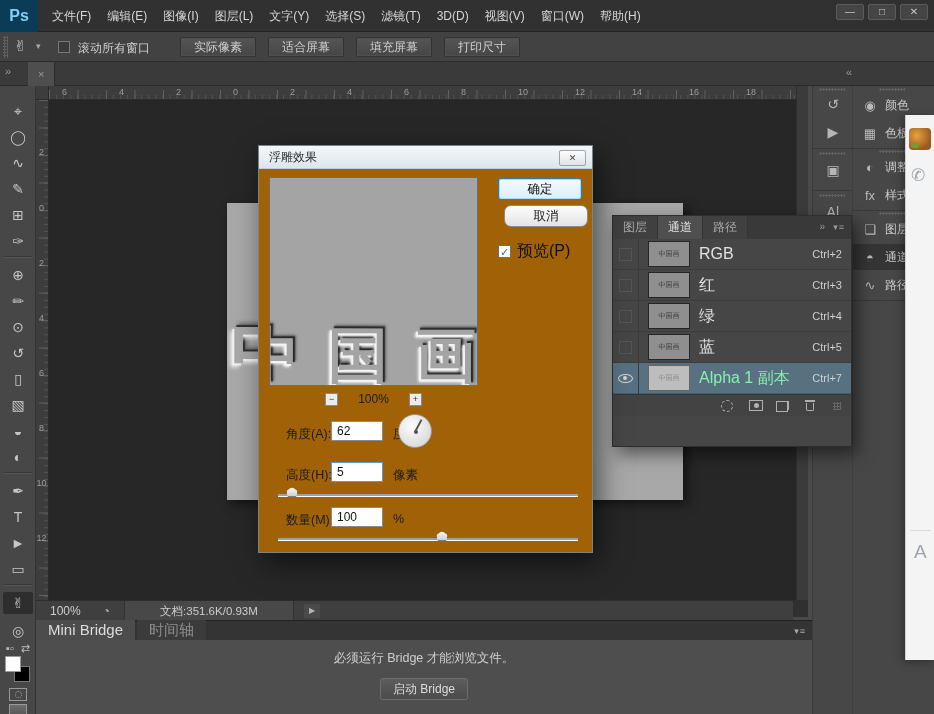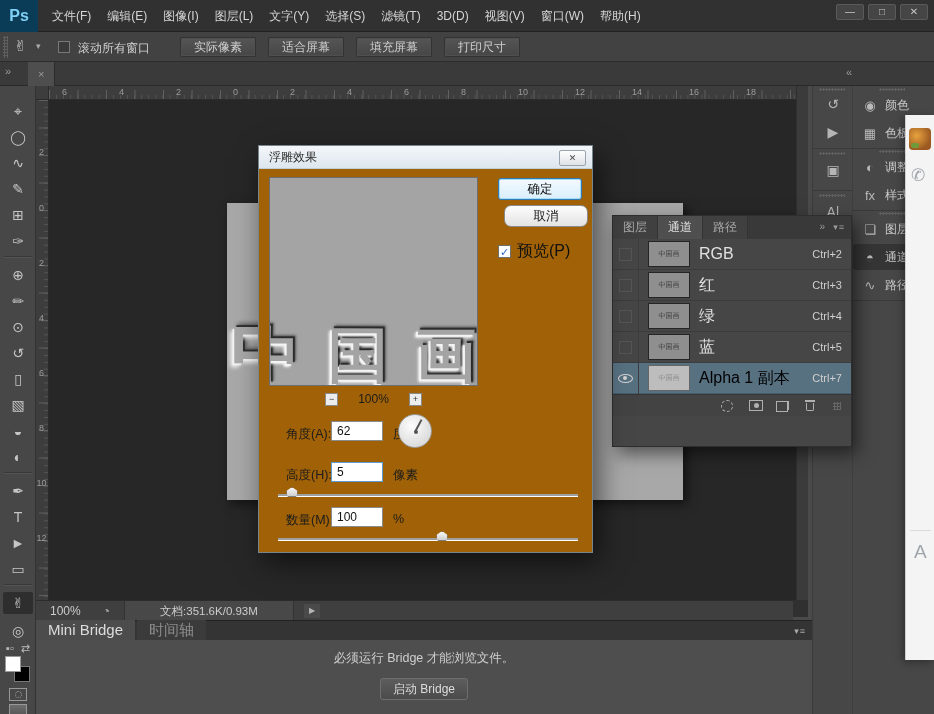--- a/index.html
+++ b/index.html
@@ -125,21 +125,21 @@
   .ch-row{display:flex;align-items:center;height:31px;border-bottom:1px solid #3c3c3c;position:relative}
   .ch-row.selected{background:#587181;border-bottom:1px solid #46606f}
   .eyecell{width:26px;height:31px;border-right:1px solid #3c3c3c;display:flex;align-items:center;justify-content:center;flex:none}
   .eyebox{width:13px;height:13px;border:1px solid #555}
   .eye{position:relative;width:15px;height:9px;border:1px solid #d2d2d2;border-radius:50%}
   .eye:after{content:"";position:absolute;left:4px;top:1.5px;width:4px;height:4px;background:#d2d2d2;border-radius:50%}
   .ch-thumb{width:42px;height:26px;margin:0 9px;background:#8f8f8f;border:1px solid #252525;flex:none;
             color:#3a3a3a;font-size:7px;text-align:center;line-height:24px;overflow:hidden;white-space:nowrap}
   .ch-row.selected .ch-thumb{background:#bdbdbd;color:#8a8a8a;border-color:#666}
   .ch-name{flex:1;color:#e2e2e2;font-size:16px;white-space:nowrap;overflow:hidden}
-  .ch-row.selected .ch-name{color:#000000}
+  .ch-row.selected .ch-name{color:#86efac}
   .ch-key{margin-right:9px;color:#cfcfcf;font-size:11px}
   #ch-bottom{height:22px;background:#434343;border-top:1px solid #353535;display:flex;align-items:center;justify-content:flex-end;gap:16px;padding-right:10px}
   .ico-loadsel{width:12px;height:12px;border:1px dashed #b0b0b0;border-radius:50%}
   .ico-savesel{width:14px;height:11px;border:1px solid #b0b0b0;display:flex;align-items:center;justify-content:center}
   .ico-savesel i{display:block;width:5px;height:5px;border-radius:50%;background:#b0b0b0}
   .ico-new{position:relative;width:10px;height:9px;border:1px solid #b0b0b0}
   .ico-new:before{content:"";position:absolute;left:-4px;bottom:-3px;width:10px;height:9px;border:1px solid #b0b0b0;background:#434343}
   .trash{display:block}
   .trash-lid{display:block;width:10px;height:2px;background:#b0b0b0;margin:0 auto}
   .trash-body{display:block;width:8px;height:8px;border:1px solid #b0b0b0;border-top:none;border-radius:0 0 2px 2px;margin:1px auto 0}

